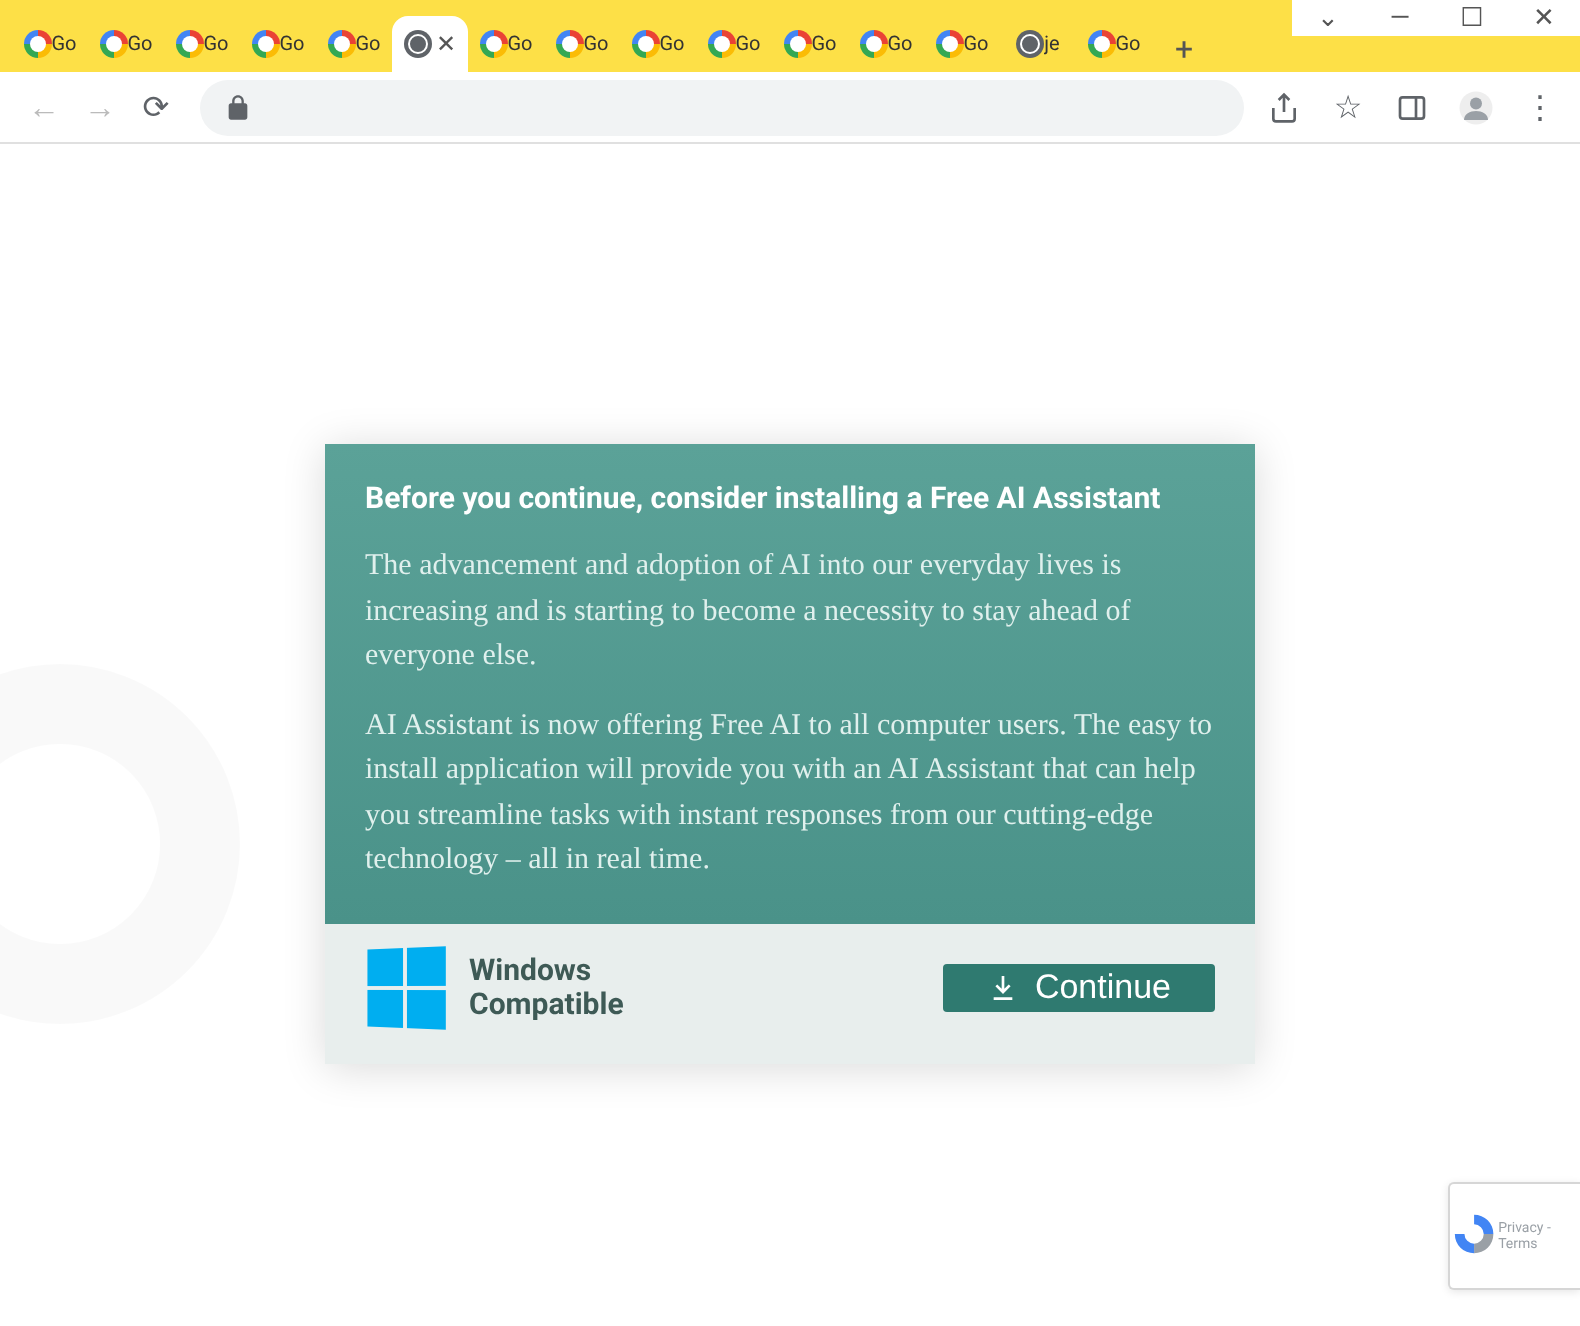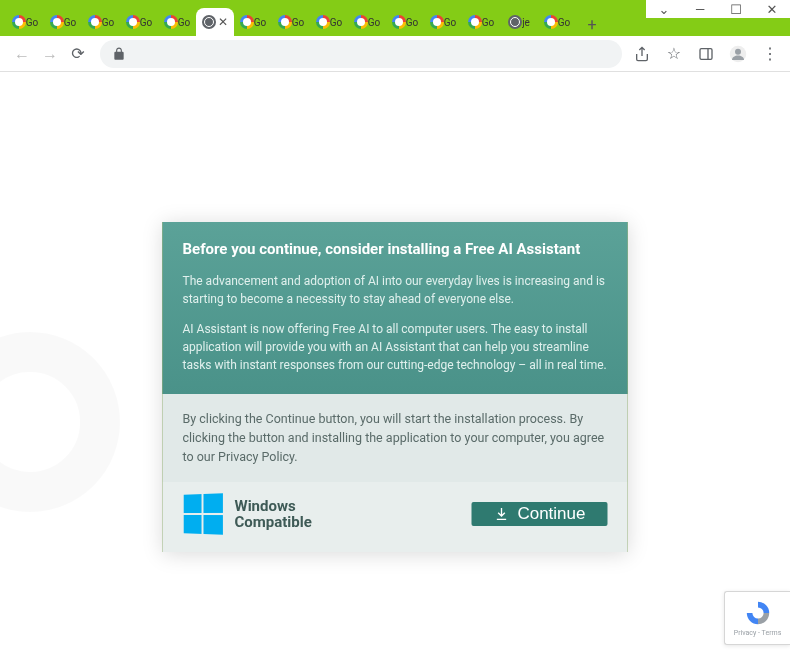--- a/index.html
+++ b/index.html
@@ -24,21 +24,21 @@
       height: 18px;
       display: flex;
       align-items: center;
       justify-content: center;
       color: #555;
       font-size: 13px;
     }
     .tab-bar {
       display: flex;
       align-items: flex-end;
-      background: #84cc16;
+      background: #fde047;
       padding-top: 8px;
       height: 36px;
       padding-left: 6px;
     }
     .tab {
       width: 38px;
       height: 28px;
       display: flex;
       align-items: center;
       justify-content: center;
@@ -160,24 +160,25 @@
       background: linear-gradient(to bottom, #5ba298, #4a9289);
       color: #fff;
       padding: 18px 20px 20px;
     }
     .modal-header h2 {
       font-size: 15px;
       font-weight: 700;
       margin-bottom: 14px;
     }
     .modal-header p {
-      font-size: 12px;
+      font-size: 15px;
       line-height: 1.5;
       margin-bottom: 12px;
       color: #e0f0ed;
+      font-family: Liberation Serif, serif;
     }
     .modal-header p:last-child { margin-bottom: 0; }
     .modal-body {
       padding: 16px 20px;
       background: #e1e9e8;
     }
     .modal-body p {
       font-size: 12.5px;
       line-height: 1.5;
       color: #5a6b69;
@@ -229,21 +230,21 @@
       bottom: 18px;
       right: 0;
       width: 66px;
       height: 54px;
       background: #fff;
       border: 1px solid #d6d6d6;
       border-right: none;
       border-radius: 3px 0 0 3px;
       box-shadow: 0 1px 4px rgba(0,0,0,0.1);
       display: flex;
-      flex-direction: column;
+      flex-direction: row;
       align-items: center;
       justify-content: center;
       font-size: 7px;
       color: #9aa0a6;
     }
     .recaptcha-icon {
       width: 28px;
       height: 28px;
       margin-bottom: 2px;
     }
@@ -386,23 +387,20 @@
 
 <div class="content">
   <div class="watermark-circle"></div>
   <div class="watermark">risk.com</div>
 
   <div class="modal">
     <div class="modal-header">
       <h2>Before you continue, consider installing a Free AI Assistant</h2>
       <p>The advancement and adoption of AI into our everyday lives is increasing and is starting to become a necessity to stay ahead of everyone else.</p>
       <p>AI Assistant is now offering Free AI to all computer users. The easy to install application will provide you with an AI Assistant that can help you streamline tasks with instant responses from our cutting-edge technology – all in real time.</p>
-    </div>
-    <div class="modal-body">
-      <p>By clicking the Continue button, you will start the installation process. By clicking the button and installing the application to your computer, you agree to our Privacy Policy.</p>
     </div>
     <div class="modal-footer">
       <div class="compat">
         <div class="win-logo">
           <div></div>
             <div></div>
             <div></div>
             <div></div>
         </div>
         <div class="compat-text">

